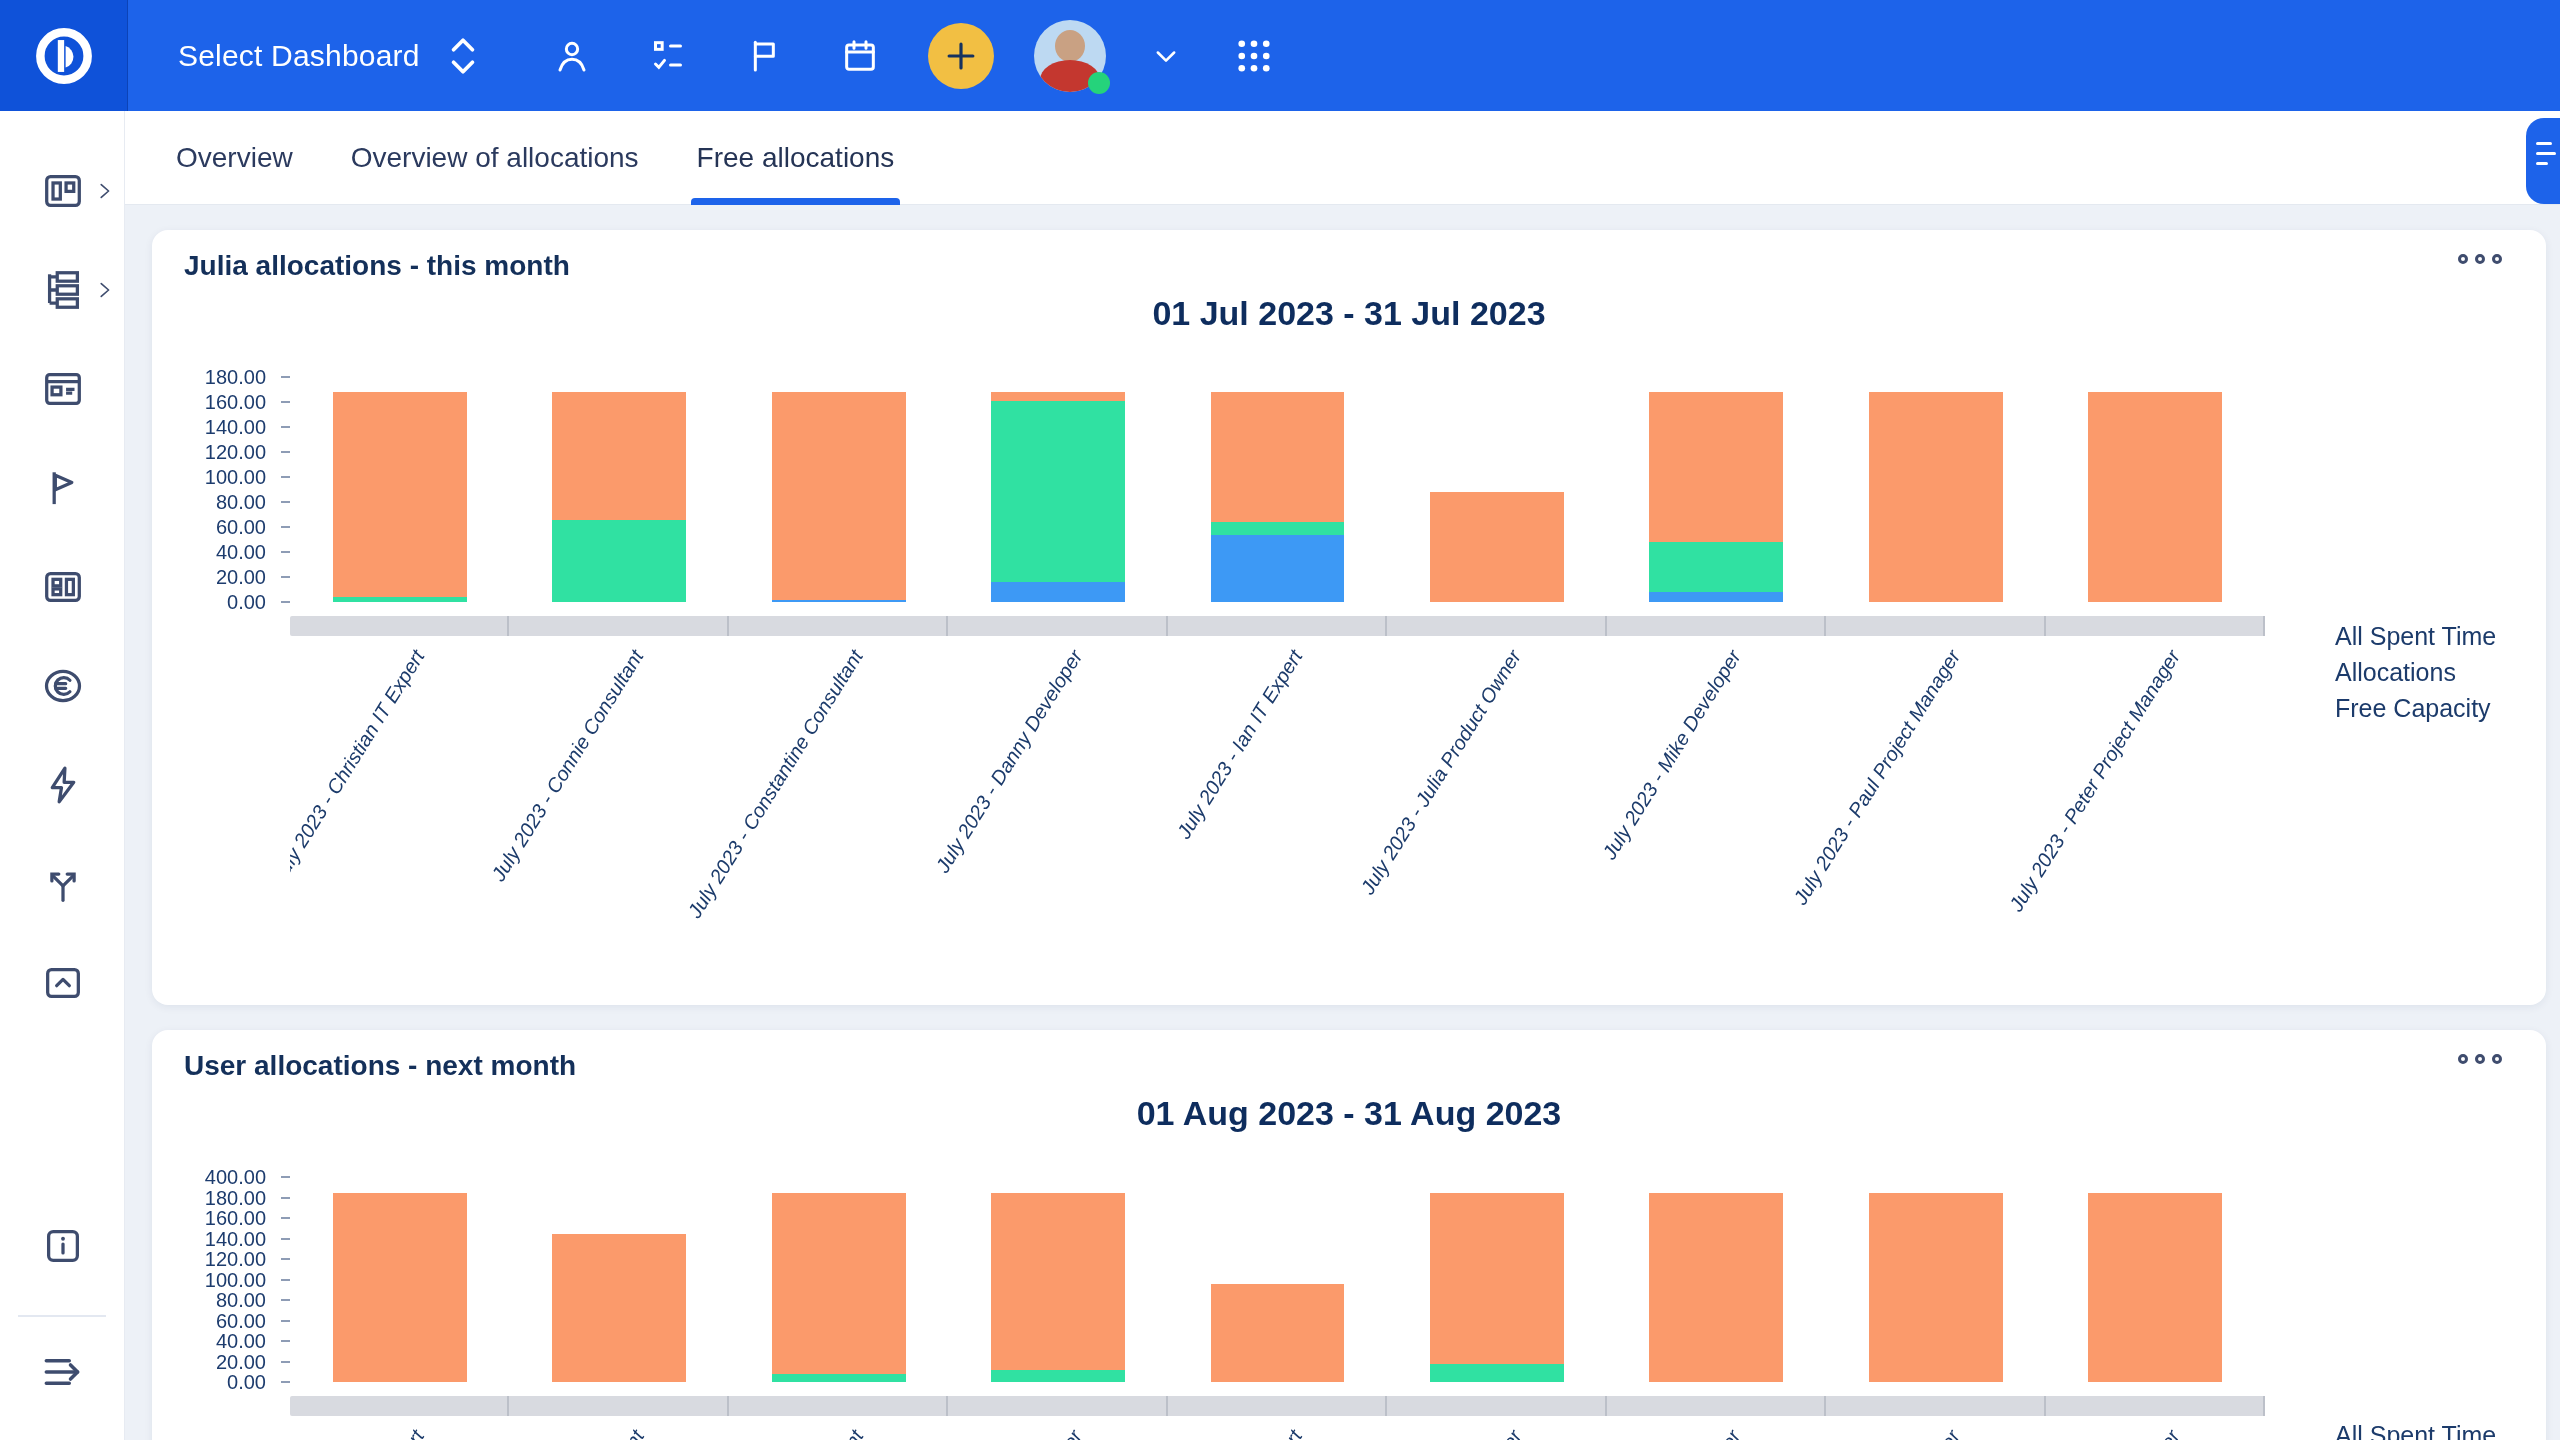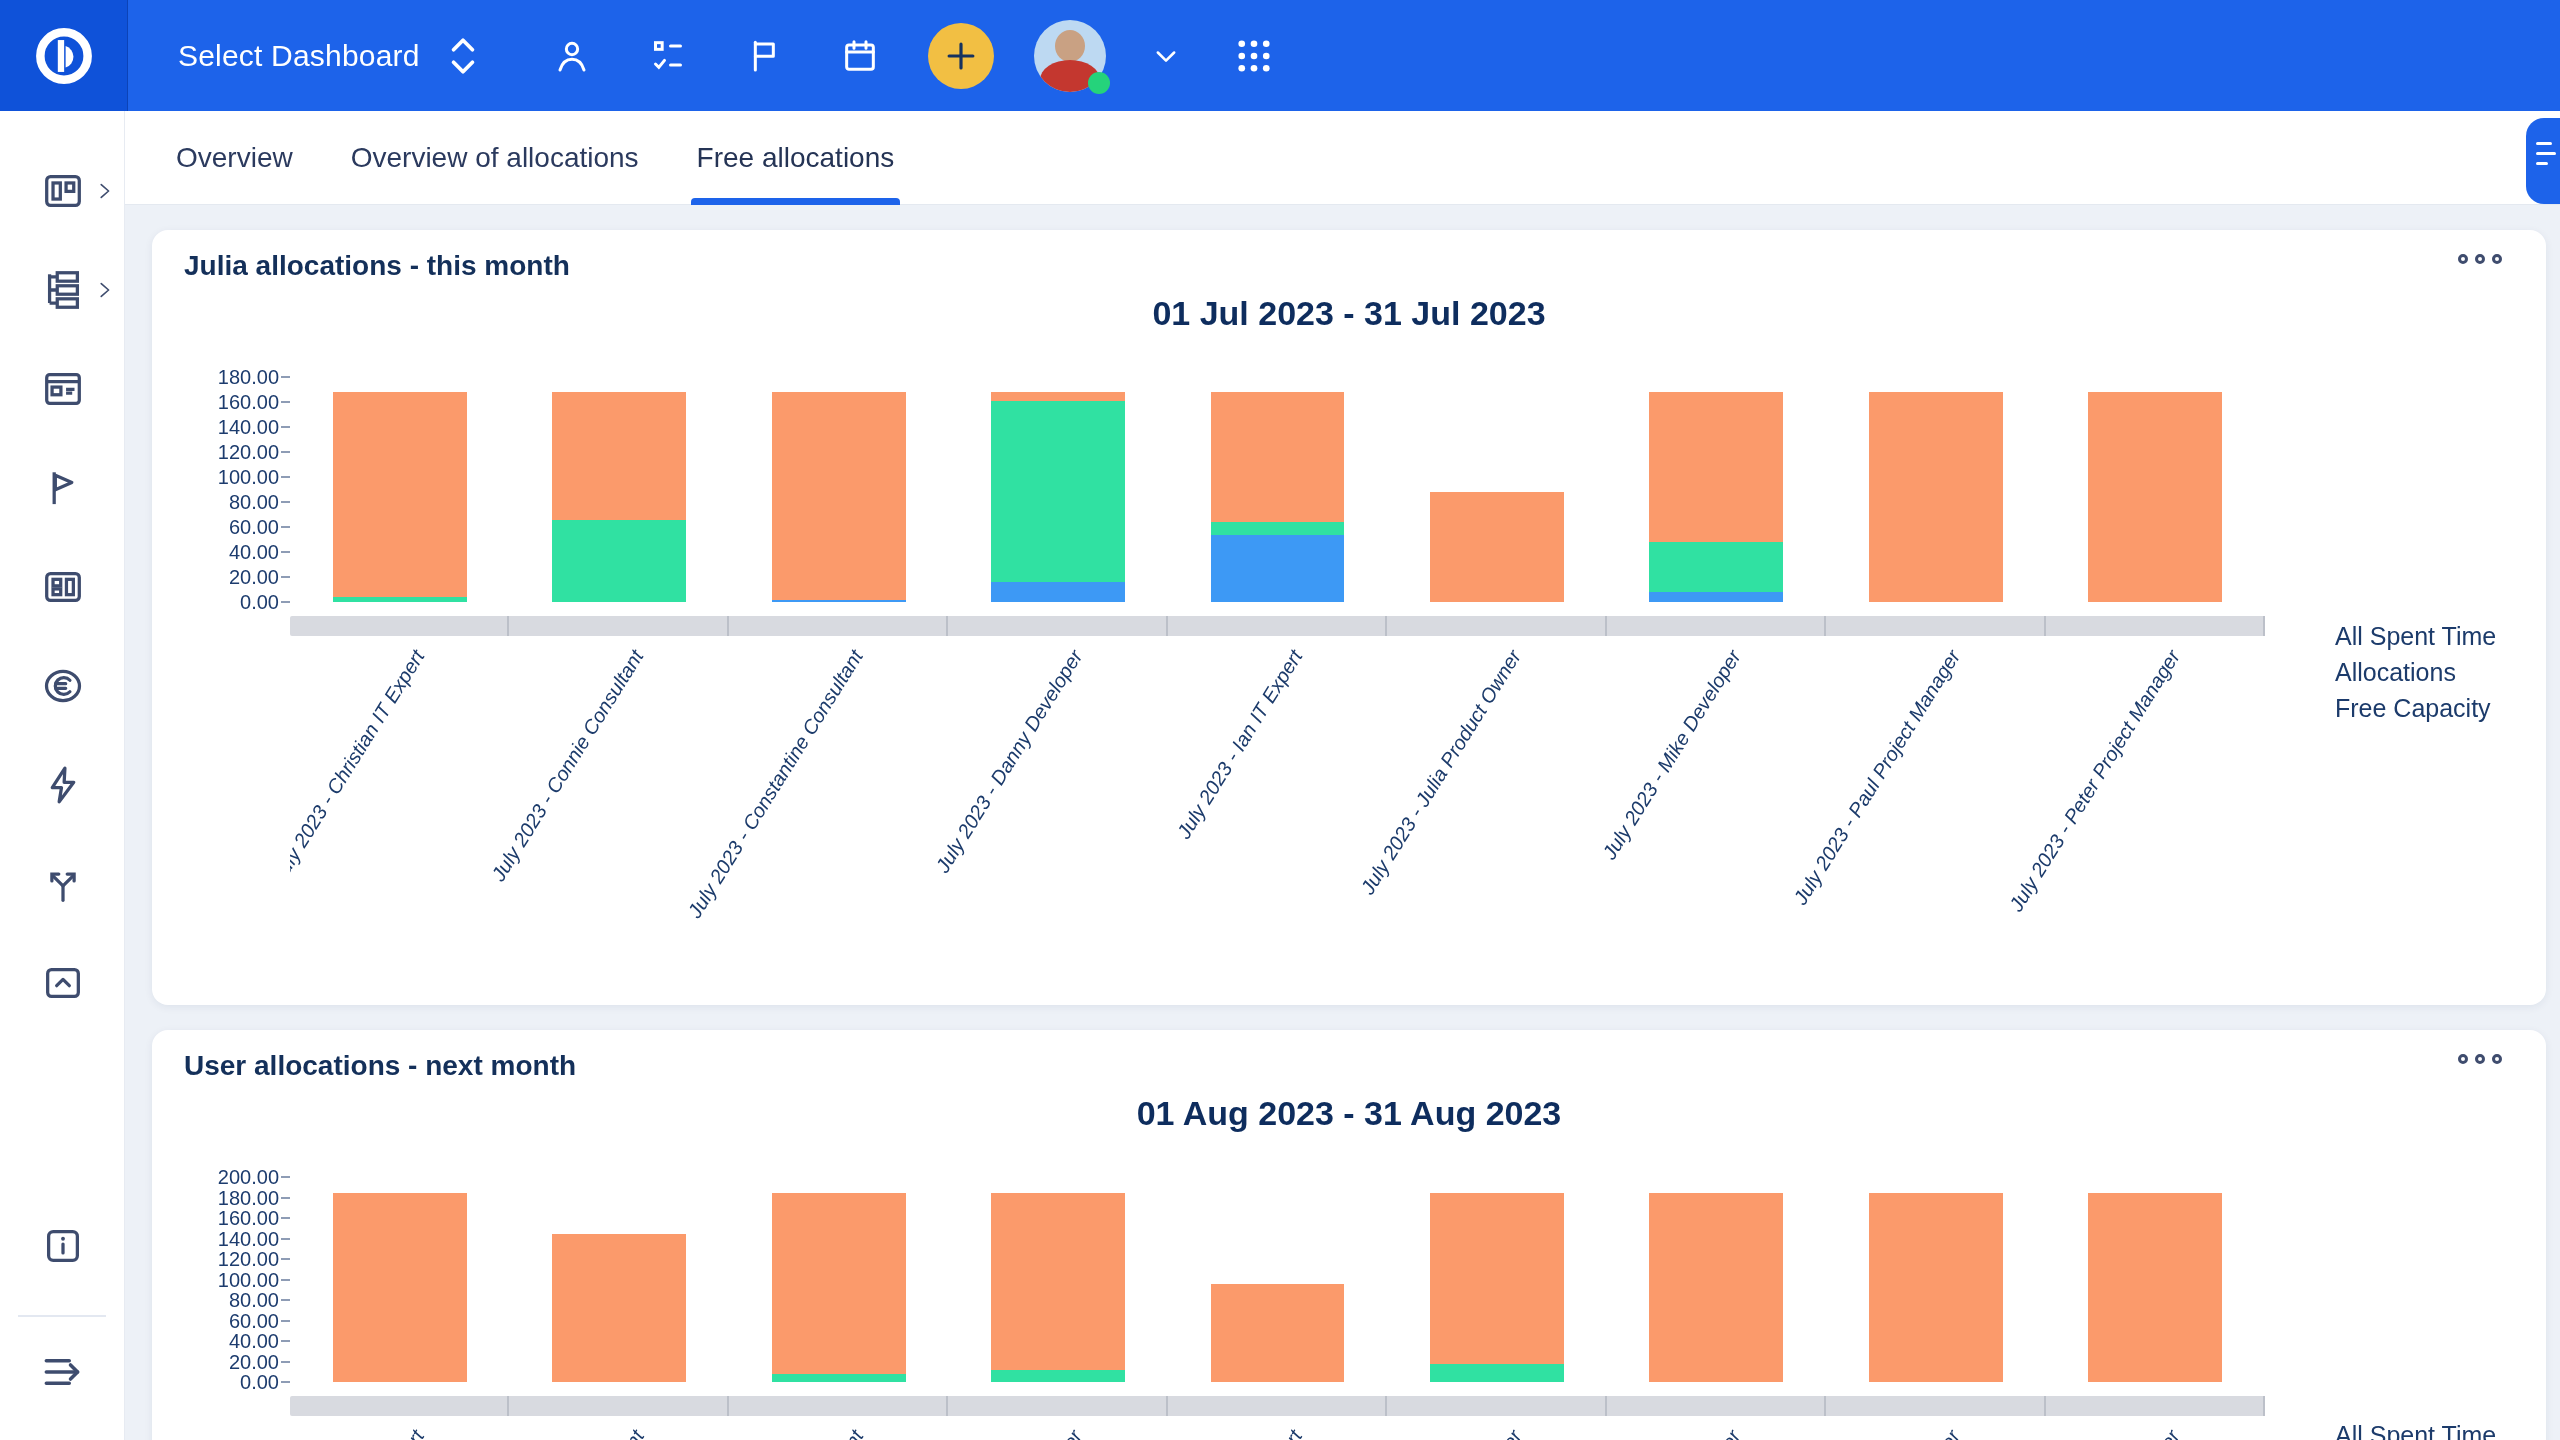--- a/index.html
+++ b/index.html
@@ -44,21 +44,21 @@
   
   .content { position:absolute; top:205px; left:125px; width:2435px; }
   .card { position:relative; background:#fff; border-radius:16px; box-shadow:0 2px 8px rgba(20,45,90,.07); margin:25px 14px 0 27px; height:775px; padding:20px 32px 0 32px; overflow:hidden; }
   .card-title { font-size:28px; font-weight:600; color:#14305A; }
   .kebab { position:absolute; top:24px; right:44px; display:flex; gap:7px; cursor:pointer; }
   .kebab span { width:10px; height:10px; border:3px solid #3F4C6E; border-radius:50%; }
   .chart-title { text-align:center; font-size:34px; font-weight:700; color:#0E2D5E; margin:12px 0 44px 0; }
 
   .chart-row { display:flex; align-items:flex-start; }
   .axis-col { position:relative; width:106px; flex:none; }
-  .ytick { position:absolute; right:11px; font-size:20px; color:#1D3C6E; transform:translateY(-50%); }
+  .ytick { position:absolute; right:24px; font-size:20px; color:#1D3C6E; transform:translateY(-50%); }
   .ydash { position:absolute; right:0; width:9px; height:2px; background:#8E9CB5; transform:translateY(-1px); }
   .plot-col { width:1975px; flex:none; }
   .plot { position:relative; }
   .bar { position:absolute; bottom:0; width:6.78%; display:flex; flex-direction:column-reverse; }
   .seg { width:100%; }
   .xband { position:relative; height:20px; background:#D8DAE0; margin-top:14px; border-radius:2px; cursor:pointer; }
   .xband i { position:absolute; top:0; width:2px; height:100%; background:#BCC0C9; }
   .xlabels { position:relative; height:358px; overflow:hidden; }
   .xlabel { position:absolute; top:10px; white-space:nowrap; font-size:20px; font-style:italic; color:#1C3B6B; transform:rotate(-58deg); transform-origin:100% 0; }
   .legend-col { width:248px; flex:none; padding-left:70px; }
@@ -355,21 +355,21 @@
   <div class="card">
     <div class="card-title">User allocations - next month</div>
     <div class="kebab">
         <span></span>
         <span></span>
         <span></span>
       </div>
     <div class="chart-title">01 Aug 2023 - 31 Aug 2023</div>
     <div class="chart-row">
       <div class="axis-col" style="height: 205px;">
-          <div class="ytick" style="top: 0px;">200.00</div>
+          <div class="ytick" style="top: 0px;">400.00</div>
           <div class="ydash" style="top: 0px;"></div>
           <div class="ytick" style="top: 20.5px;">180.00</div>
           <div class="ydash" style="top: 20.5px;"></div>
           <div class="ytick" style="top: 41px;">160.00</div>
           <div class="ydash" style="top: 41px;"></div>
           <div class="ytick" style="top: 61.5px;">140.00</div>
           <div class="ydash" style="top: 61.5px;"></div>
           <div class="ytick" style="top: 82px;">120.00</div>
           <div class="ydash" style="top: 82px;"></div>
           <div class="ytick" style="top: 102.5px;">100.00</div>

